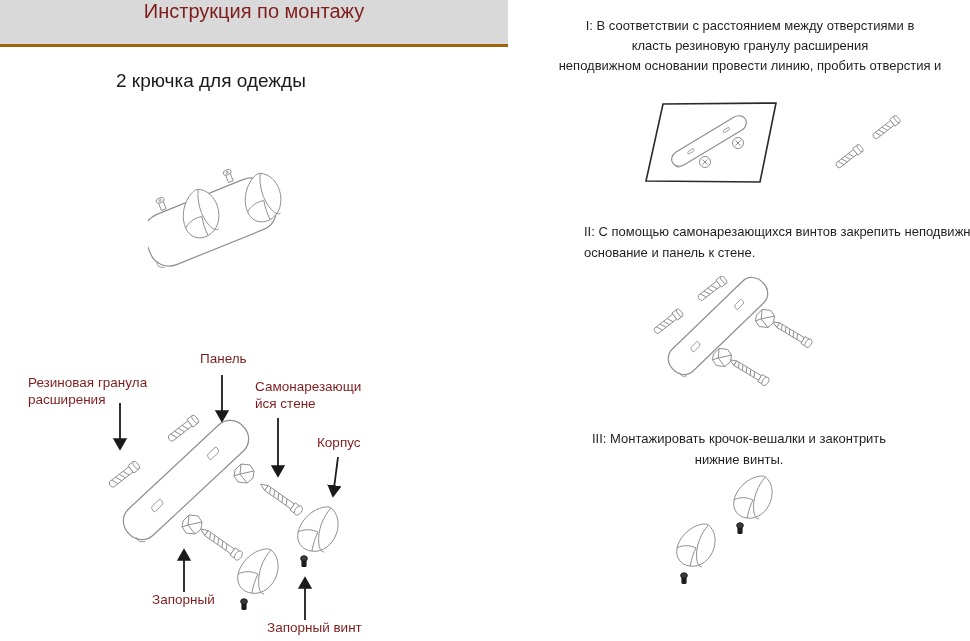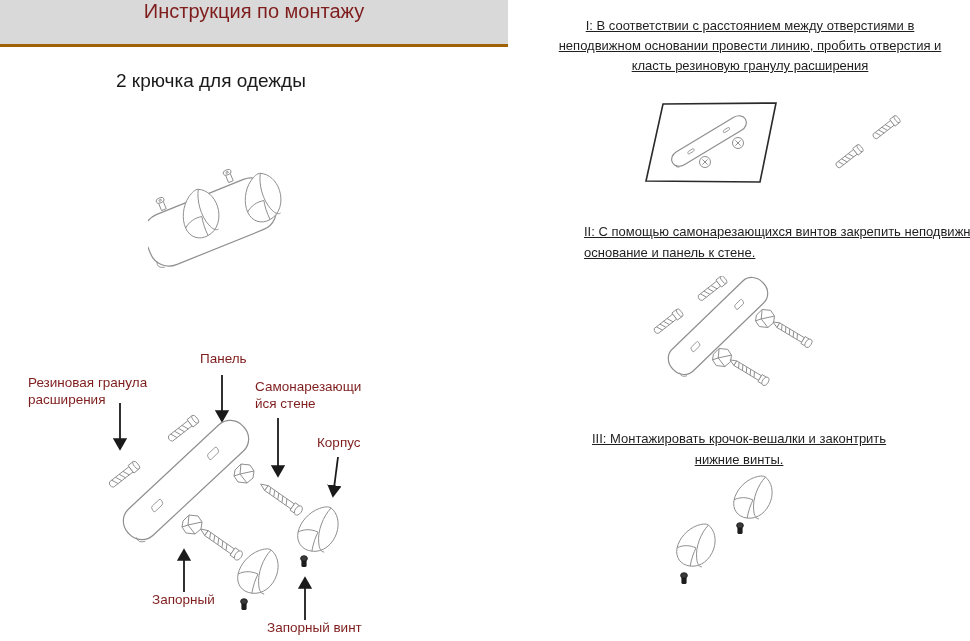--- a/index.html
+++ b/index.html
@@ -10,21 +10,21 @@
     color:#1f1f1f;
   }
   .abs{position:absolute;}
   .titlebar{
     left:0;top:0;width:508px;height:44px;
     background:#d9d9d9;border-bottom:3px solid #a16207;
     display:flex;align-items:flex-start;justify-content:center;
     font-size:20px;color:#7f1d1d;
   }
   .subtitle{left:116px;top:70px;font-size:19px;color:#1a1a1a;white-space:nowrap;}
-  .step{font-size:13px;line-height:20px;color:#1f1f1f;text-decoration:underline;}
+  .step{font-size:13px;line-height:20px;color:#1f1f1f;}
   .step div{white-space:nowrap;}
   .step1{left:540px;top:16px;width:420px;text-align:center;}
   .step2{left:584px;top:221px;line-height:21px;}
   .step3{left:592px;top:428px;line-height:21px;text-align:center;}
   .label{font-size:13.5px;line-height:17px;color:#7f1d1d;white-space:nowrap;}
   svg{display:block;}
 </style>
 </head>
 <body>
 
@@ -138,22 +138,22 @@
 <div class="abs label" style="left:255px;top:378px">
   <div>Самонарезающи</div>
   <div>йся стене</div>
 </div>
 <div class="abs label" style="left:317px;top:434px">Корпус</div>
 <div class="abs label" style="left:152px;top:591px">Запорный</div>
 <div class="abs label" style="left:267px;top:619px">Запорный винт</div>
 
 <div class="abs step step1">
   <div>I: В соответствии с расстоянием между отверстиями в</div>
+  <div>класть резиновую гранулу расширения</div>
   <div>неподвижном основании провести линию, пробить отверстия и</div>
-  <div>класть резиновую гранулу расширения</div>
 </div>
 <svg class="abs" style="left:620px;top:92px" width="300" height="115" viewBox="0 0 300 115">
   <path d="M43,12 L156,11 L140,90 L26,89 Z" fill="#fff" stroke="#2a2a2a" stroke-width="1.6"></path>
   <use href="#part-panel" transform="translate(89,49) rotate(-31) scale(0.53,0.42)"></use>
   <use href="#part-screwhead" transform="translate(118,51)"></use>
   <use href="#part-screwhead" transform="translate(85,70)"></use>
   <use href="#part-anchor" transform="translate(267,35) rotate(-38) scale(0.85)"></use>
   <use href="#part-anchor" transform="translate(230,64) rotate(-38) scale(0.85)"></use>
 </svg>
 

